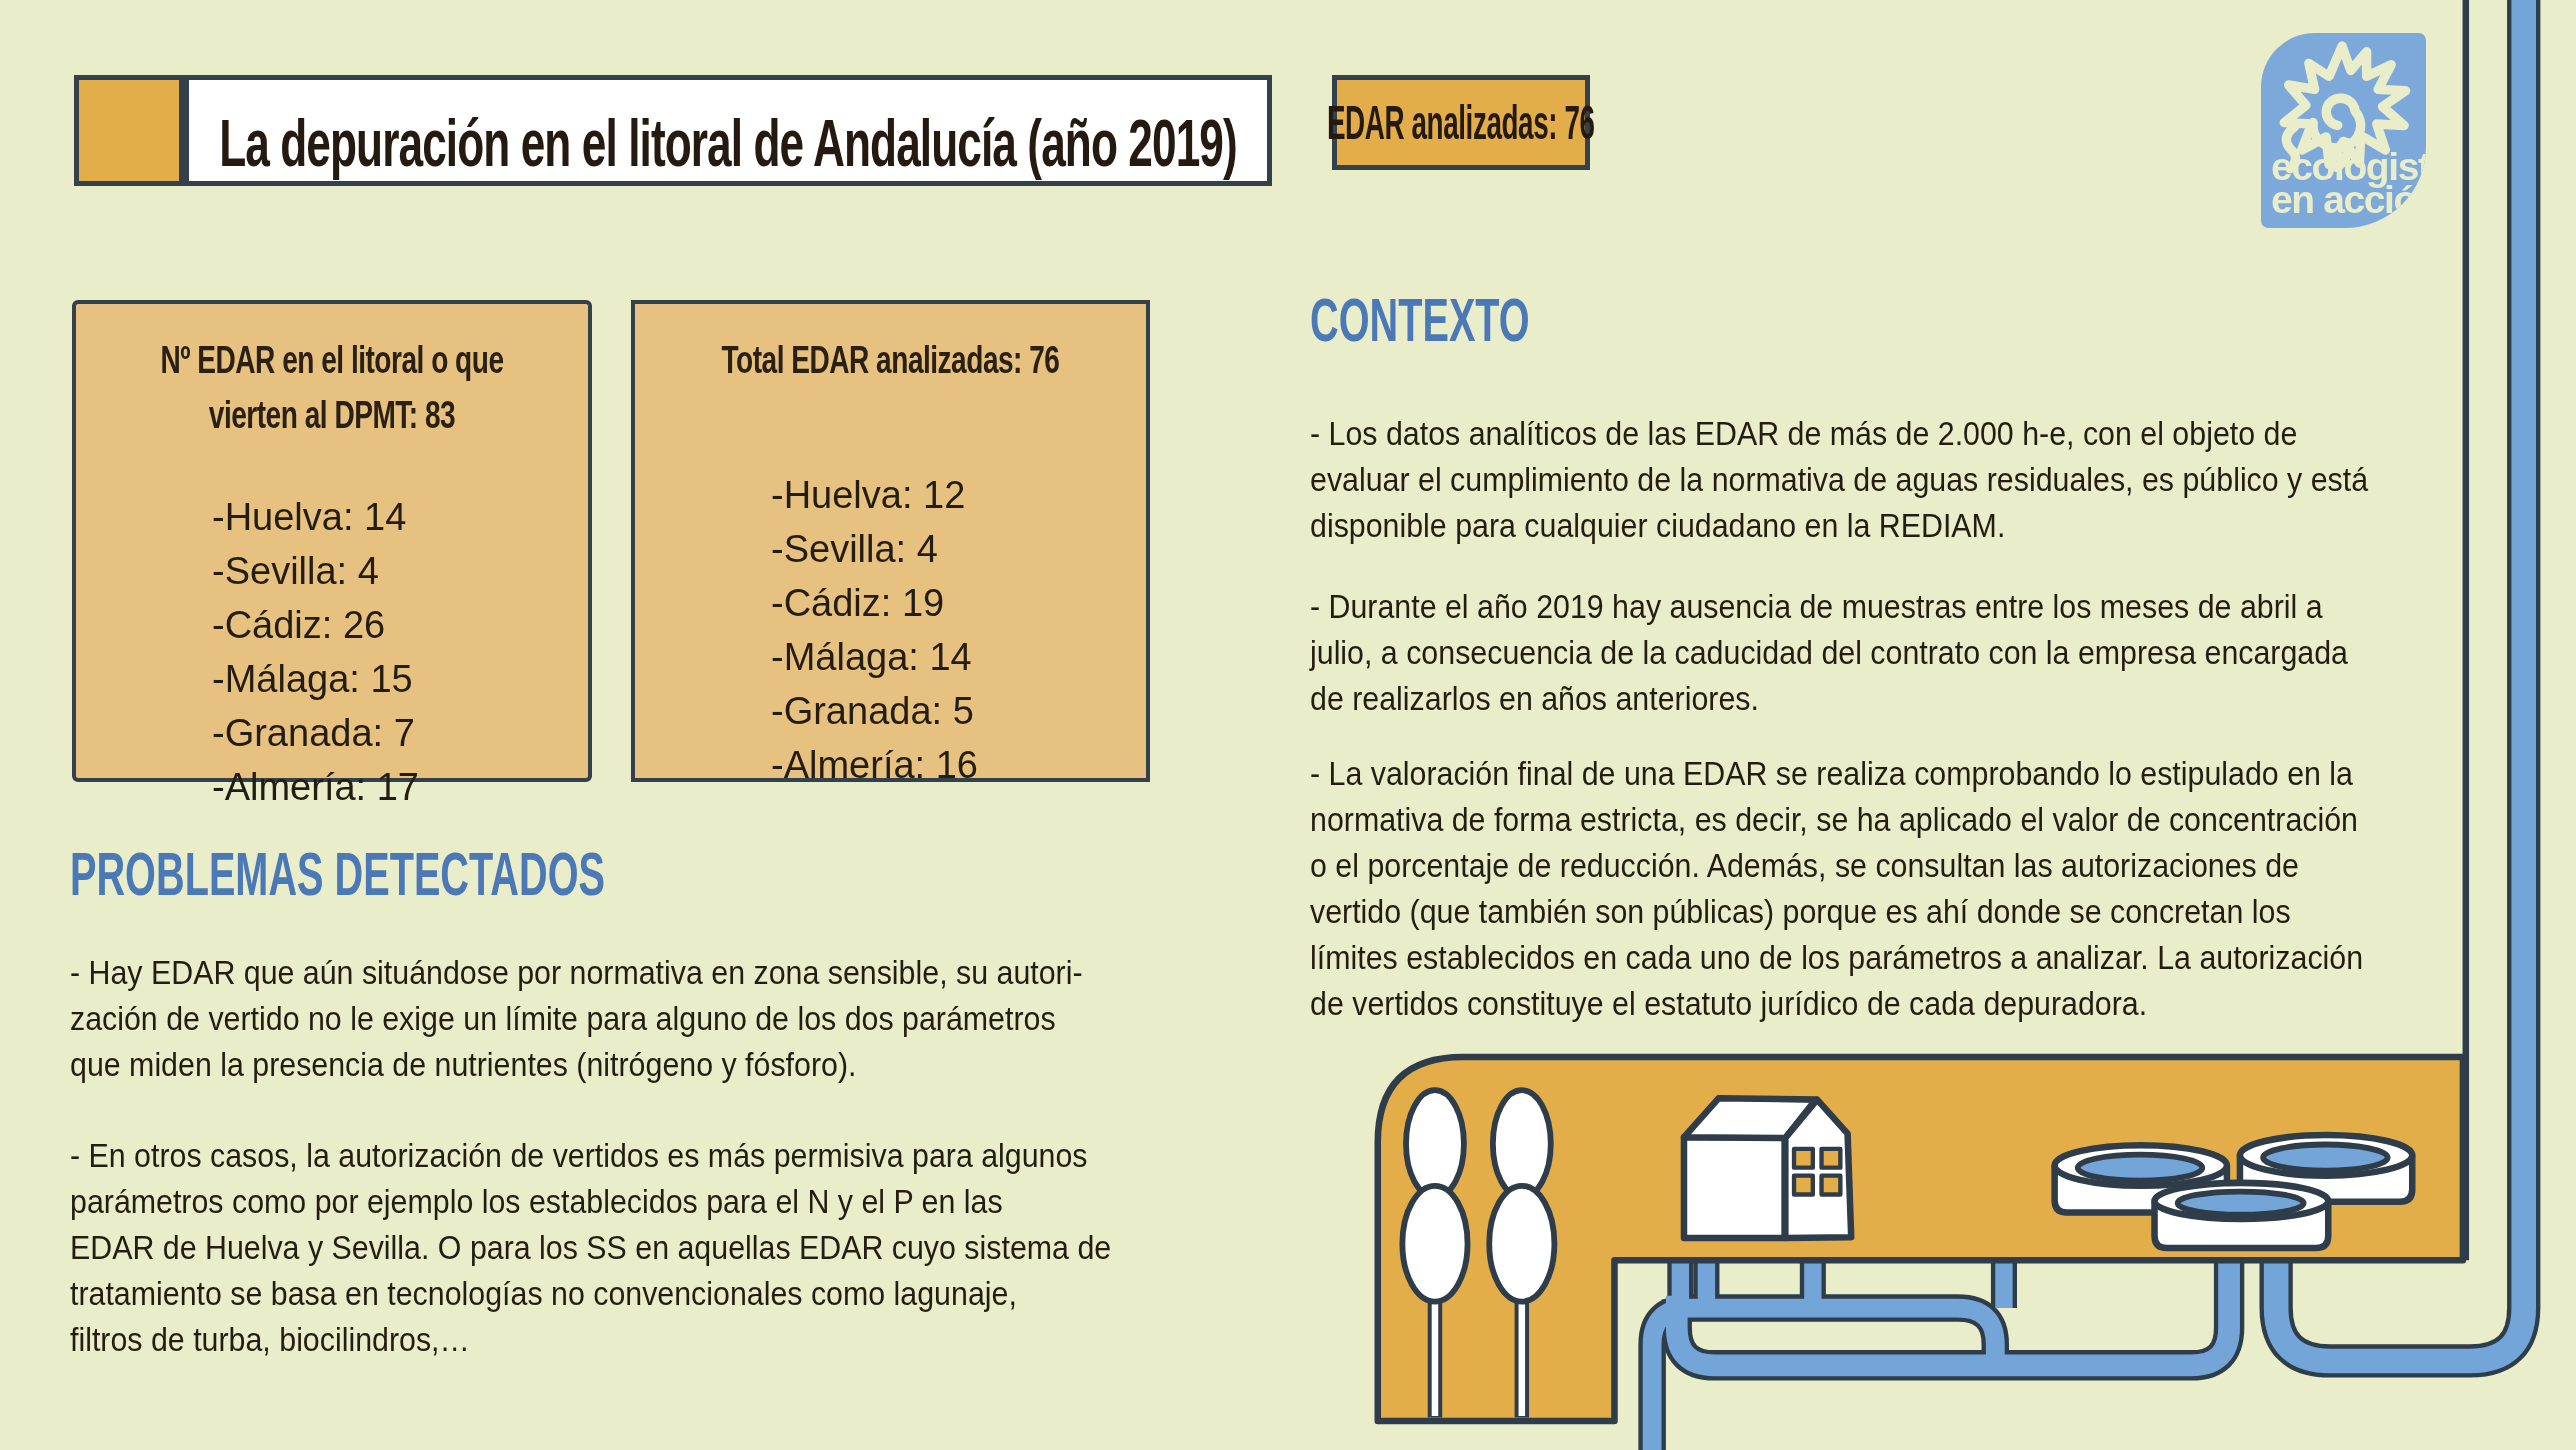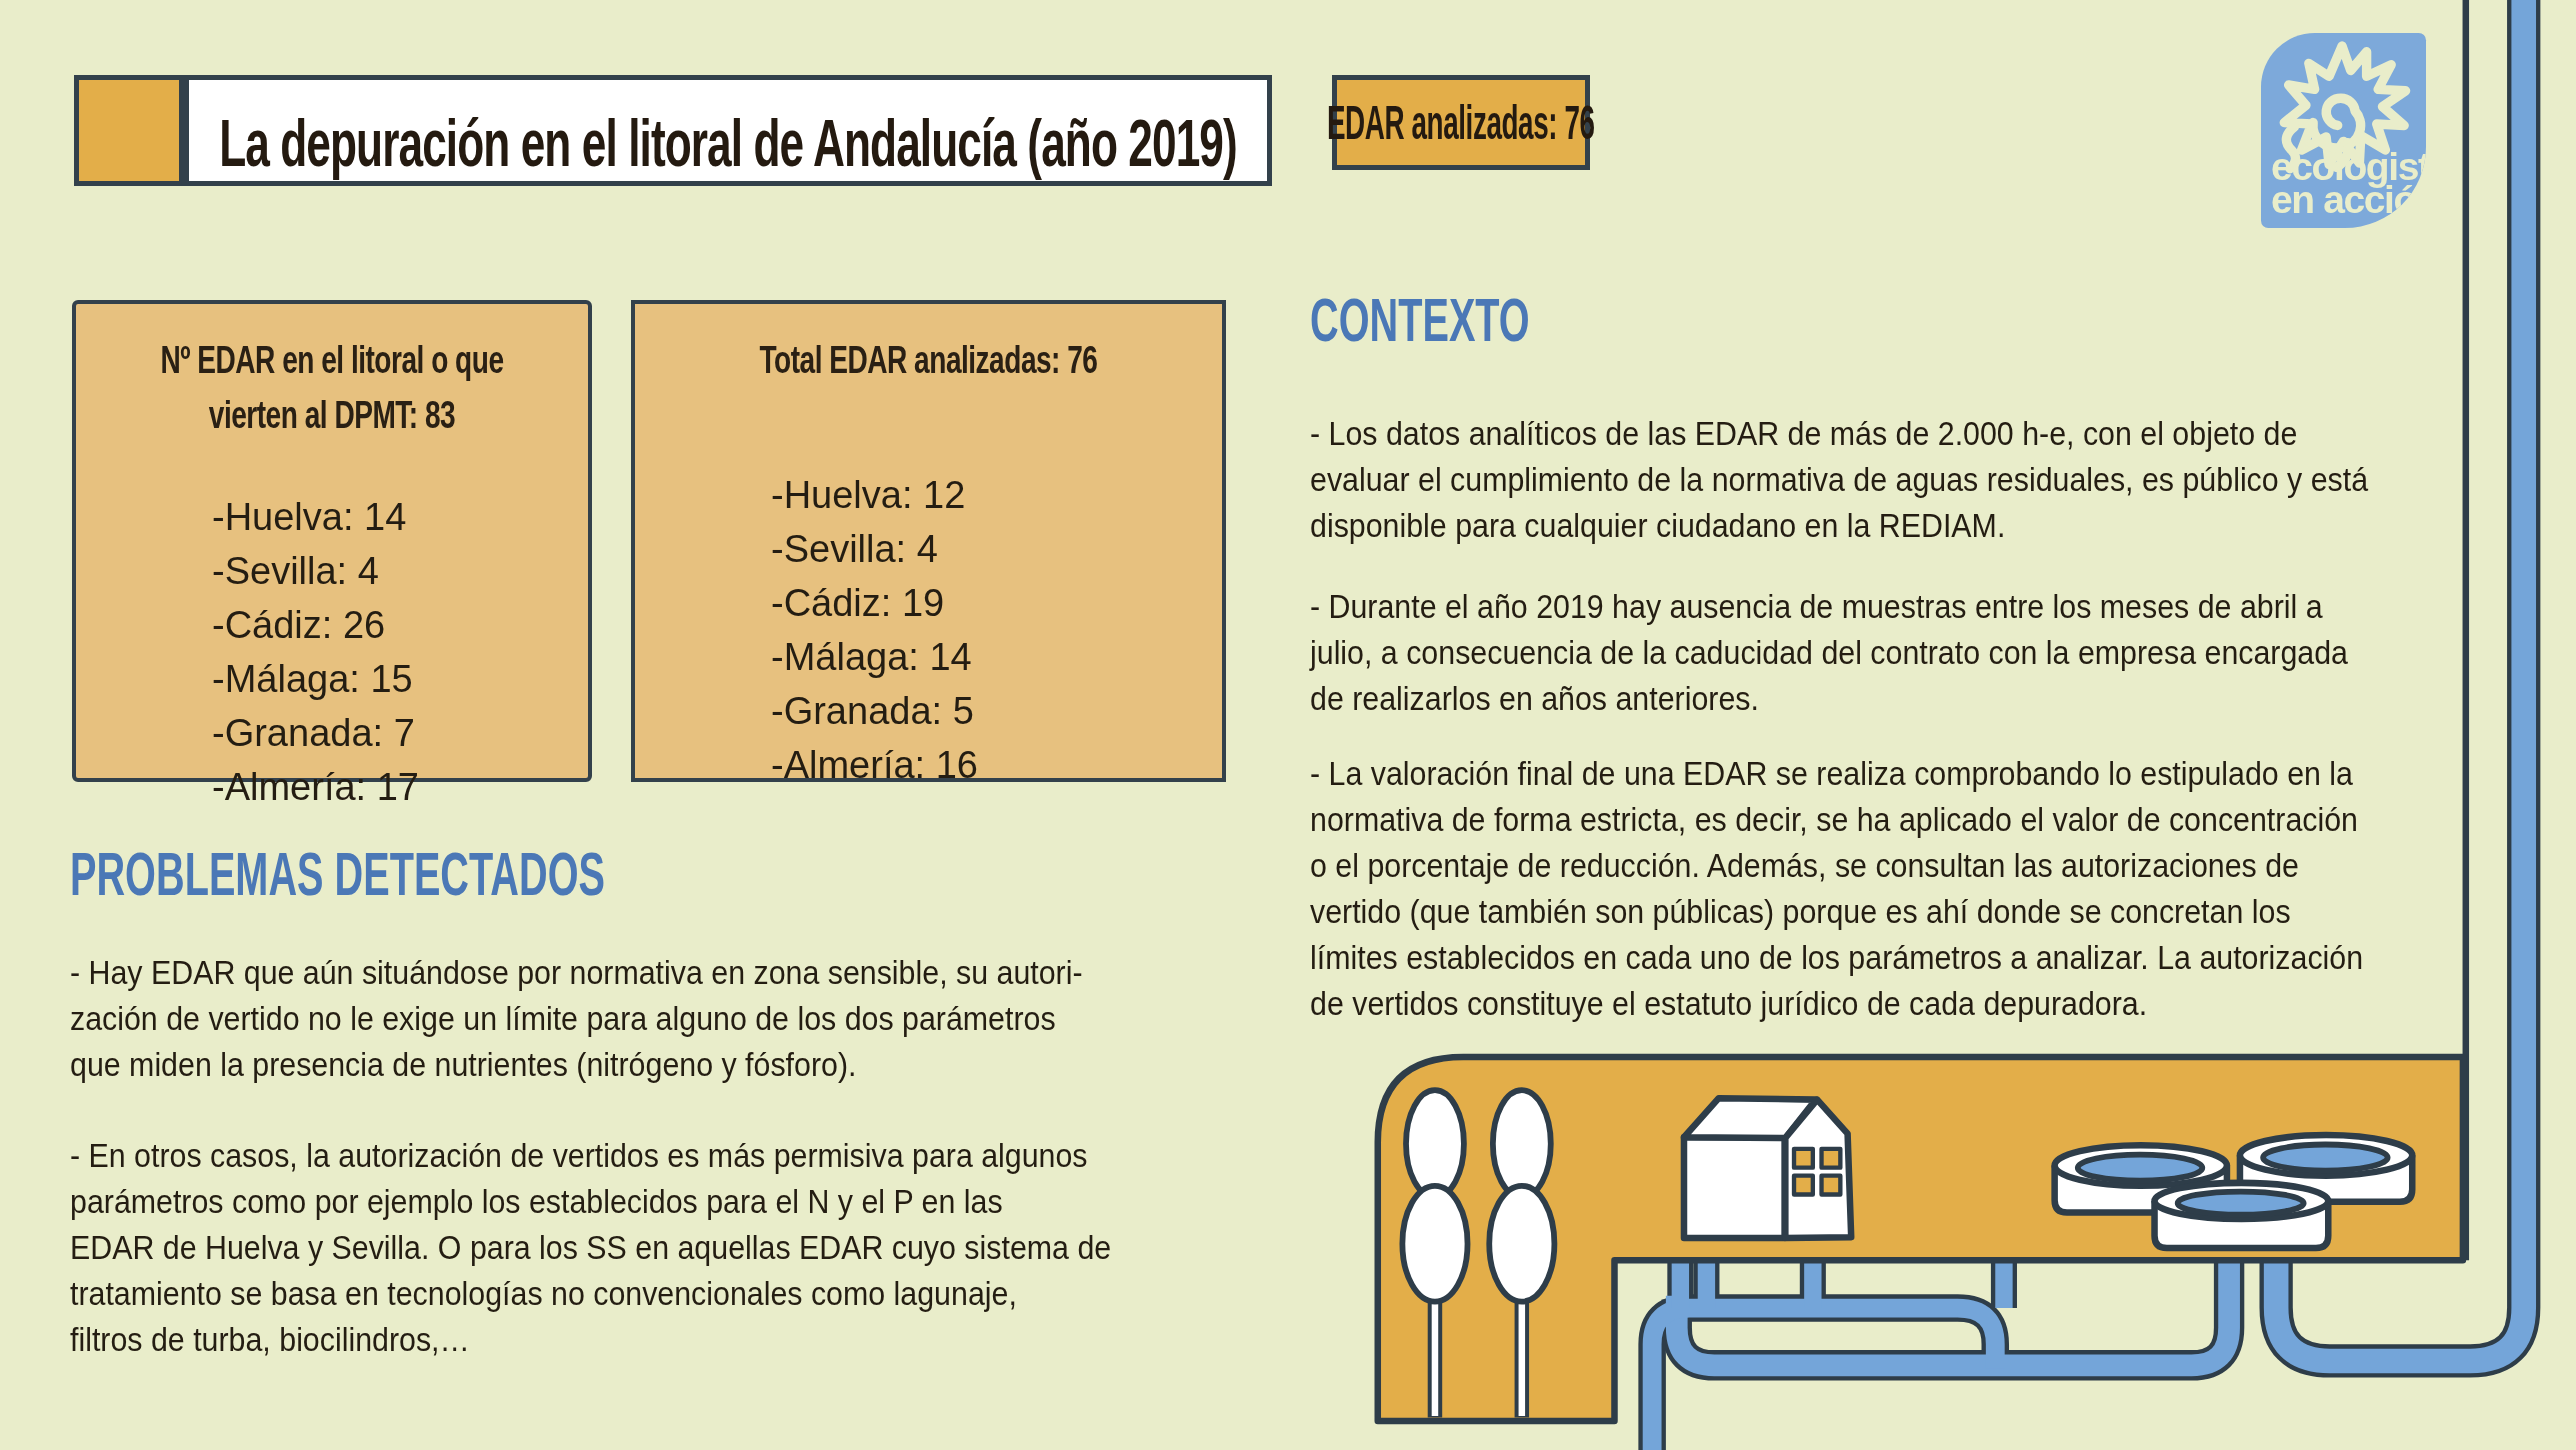--- a/index.html
+++ b/index.html
@@ -57,21 +57,21 @@
     position:absolute;left:10px;bottom:11.6px;
     font-weight:bold;font-size:39px;line-height:33px;
     letter-spacing:-1.4px;color:var(--bg);white-space:pre-line;
   }
   
   .stat-box{
     position:absolute;top:300px;height:482px;
     background:var(--orange-light);border:4.3px solid var(--dark);
   }
   .stat-box--one{left:72px;width:520px;border-radius:6px;}
-  .stat-box--two{left:631px;width:595px;}
+  .stat-box--two{left:631px;width:519px;}
   .stat-title{
     margin-top:27.5px;text-align:center;
     font-size:39px;font-weight:bold;line-height:55px;
     transform:scaleX(.72);transform-origin:center;
     white-space:pre-line;color:#2a2014;letter-spacing:-0.7px;
   }
   .stat-list{
     padding-left:136px;font-size:38px;line-height:54px;
     white-space:pre-line;color:#241d12;
   }

